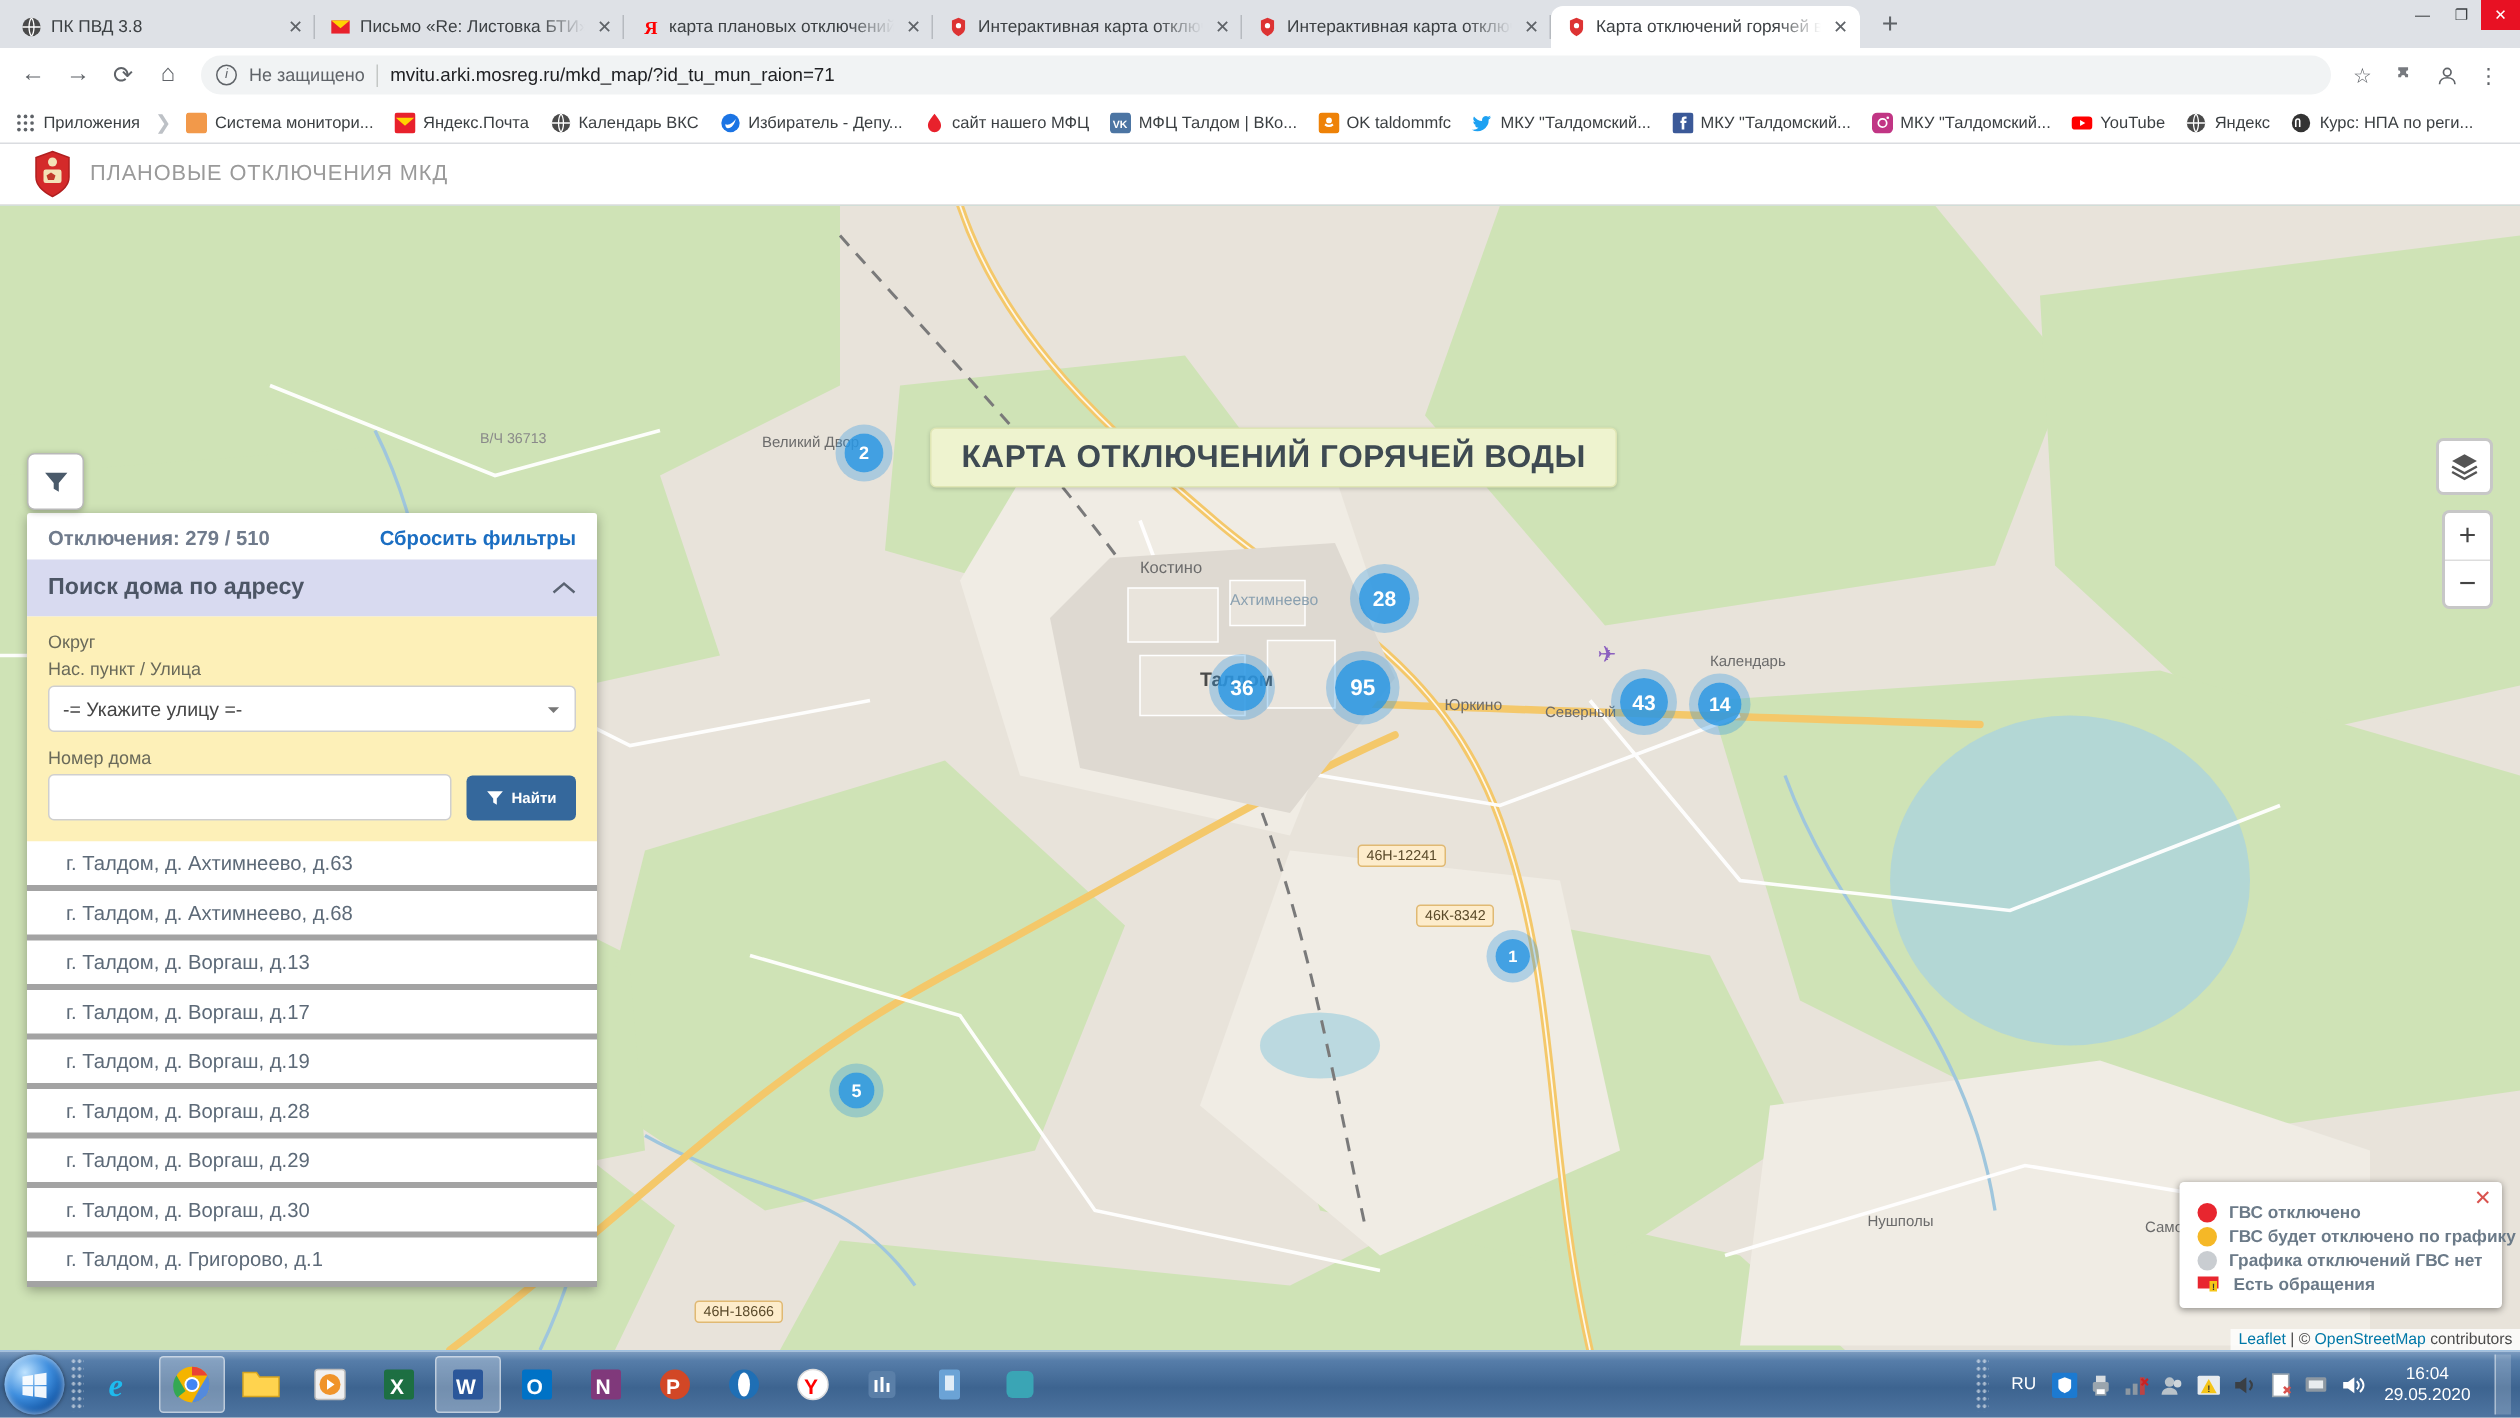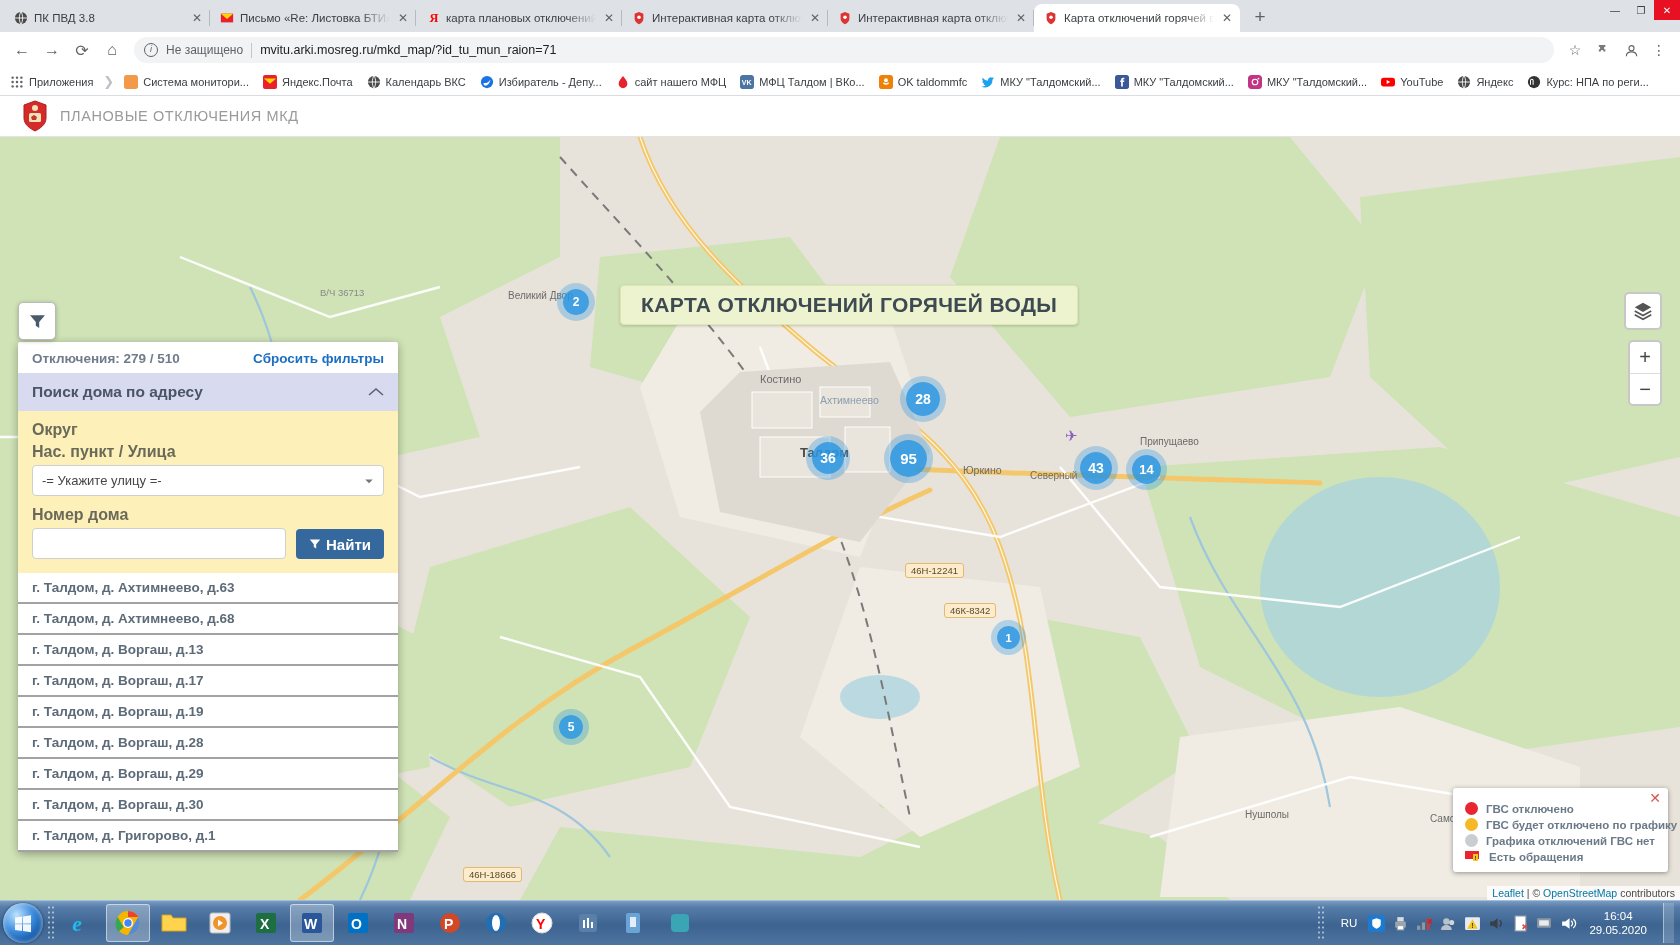--- a/index.html
+++ b/index.html
@@ -119,40 +119,40 @@
   .fp-top { display: flex; align-items: center; justify-content: space-between;
     padding: 9px 14px 7px 14px; }
   .fp-count { font-size: 13.5px; font-weight: 700; color: #707b8c; }
   .fp-reset { font-size: 13.5px; font-weight: 700; color: #1b6ec2; }
   .fp-section {
     background: #d8daf0; padding: 10px 14px; display: flex;
     align-items: center; justify-content: space-between;
   }
   .fp-section-title { font-size: 15.5px; font-weight: 700; color: #4c5565; }
   .fp-body { background: #fdf0b8; padding: 10px 14px 14px 14px; }
-  .fp-label { font-size: 16px; font-weight: 700; color: #6a6a5a; margin-bottom: 4px; }
+  .fp-label { font-size: 12px; font-weight: 400; color: #6a6a5a; margin-bottom: 4px; }
   .fp-select {
     width: 100%; height: 31px; background: #fff; border: 1px solid #cfcfcf;
     border-radius: 4px; display: flex; align-items: center; justify-content: space-between;
     padding: 0 9px; font-size: 13px; color: #454545; margin-bottom: 10px;
   }
   .fp-row { display: flex; gap: 10px; align-items: flex-end; }
   .fp-input {
     flex: 1 1 auto; height: 31px; background: #fff; border: 1px solid #cfcfcf;
     border-radius: 4px; padding: 0 8px; font-size: 13px; color: #454545;
   }
   .fp-find {
     flex: 0 0 auto; height: 30px; background: #35689c; color: #fff; border: none;
-    border-radius: 4px; padding: 0 13px; font-size: 15px; font-weight: 700;
+    border-radius: 4px; padding: 0 13px; font-size: 10px; font-weight: 700;
     display: flex; align-items: center; gap: 5px;
   }
   .fp-list { max-height: 350px; overflow-y: auto; background: #fff; position: relative; }
   .fp-item {
-    padding: 7px 14px; font-size: 13.5px; font-weight: 700; color: #5d6a78;
-    border-bottom: 2px solid #a3a3a3; white-space: nowrap;
+    padding: 7px 26px; font-size: 13.5px; font-weight: 400; color: #5d6a78;
+    border-bottom: 4px solid #a3a3a3; white-space: nowrap;
   }
   .fp-list::-webkit-scrollbar { width: 9px; }
   .fp-list::-webkit-scrollbar-thumb { background: #c6c6c6; border-radius: 5px; }
   .fp-list::-webkit-scrollbar-track { background: #f3f3f3; }
 
   
   .cluster {
     position: absolute; border-radius: 50%; background: rgba(42,150,226,.88);
     color: #fff; display: flex; align-items: center; justify-content: center;
     font-size: 14px; font-weight: 700; z-index: 15;
@@ -490,21 +490,21 @@
       </g>
     </svg>
 
     <div>
       <span style="position:absolute;left:760px;top:236px;font-size:11px;color:#6b6b6b;">Костино</span>
       <span style="position:absolute;left:820px;top:257px;font-size:10.5px;color:#8aa0b0;">Ахтимнеево</span>
       <span style="position:absolute;left:800px;top:308px;font-size:13px;color:#4a4a4a;font-weight:600;">Талдом</span>
       <span style="position:absolute;left:963px;top:327px;font-size:10.5px;color:#6b6b6b;">Юркино</span>
       <span style="position:absolute;left:1030px;top:333px;font-size:10px;color:#6b6b6b;">Северный</span>
       <span style="position:absolute;left:508px;top:153px;font-size:10px;color:#6b6b6b;">Великий Двор</span>
-      <span style="position:absolute;left:1140px;top:299px;font-size:10px;color:#6b6b6b;">Припущаево</span>
+      <span style="position:absolute;left:1140px;top:299px;font-size:10px;color:#6b6b6b;">Календарь</span>
       <span style="position:absolute;left:1245px;top:672px;font-size:10px;color:#6b6b6b;">Нушполы</span>
       <span style="position:absolute;left:1430px;top:676px;font-size:10px;color:#6b6b6b;">Самотовино</span>
 
       <span style="position:absolute;left:320px;top:150px;font-size:9.5px;color:#8a8a8a;">В/Ч 36713</span>
     </div>
 
     <div>
       <span style="position:absolute;left:905px;top:426px;background:#fdeccb;border:1px solid #e0b973;border-radius:3px;padding:1px 5px;font-size:9.5px;color:#5a4a2a;">46Н-12241</span>
       <span style="position:absolute;left:944px;top:466px;background:#fdeccb;border:1px solid #e0b973;border-radius:3px;padding:1px 5px;font-size:9.5px;color:#5a4a2a;">46К-8342</span>
       <span style="position:absolute;left:463px;top:730px;background:#fdeccb;border:1px solid #e0b973;border-radius:3px;padding:1px 5px;font-size:9.5px;color:#5a4a2a;">46Н-18666</span>

